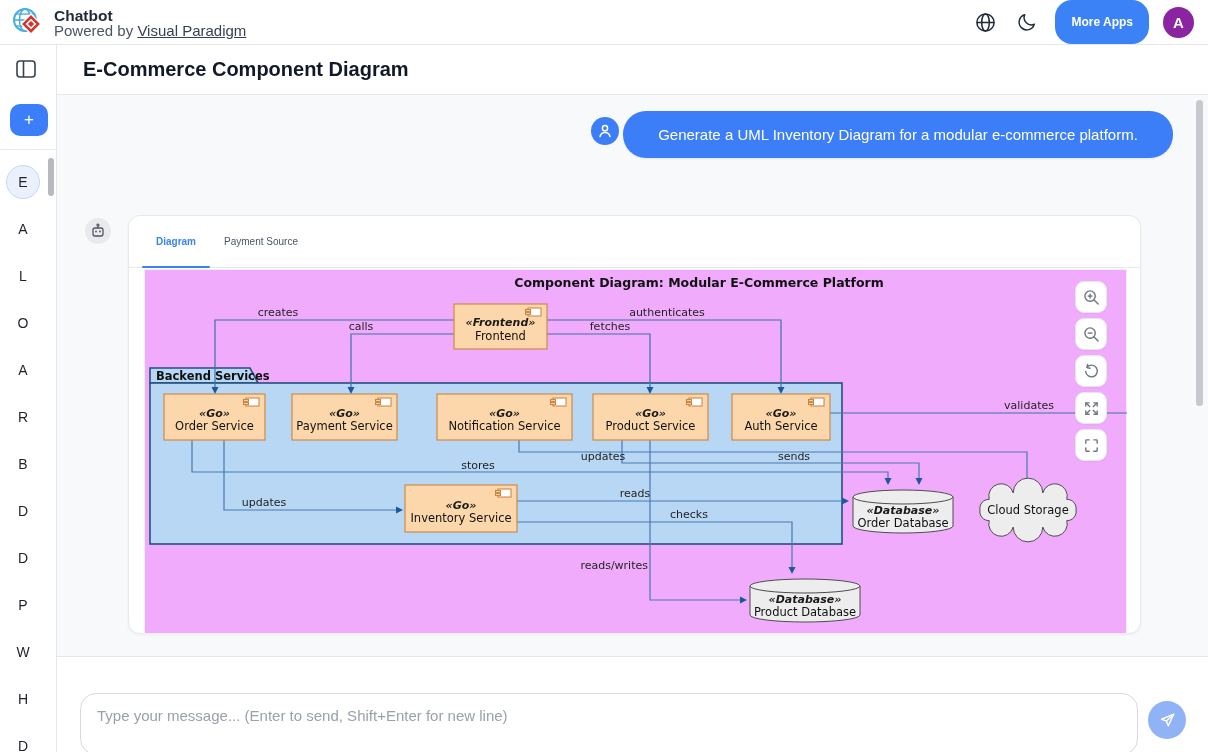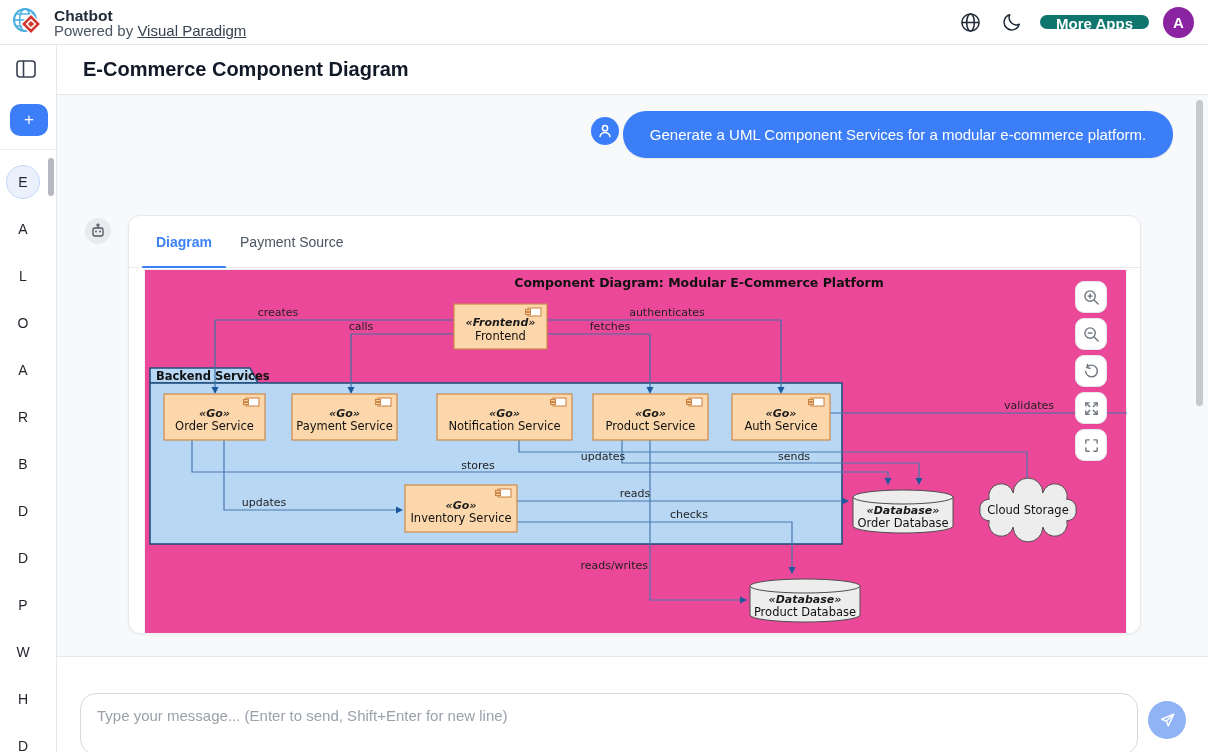--- a/index.html
+++ b/index.html
@@ -11,22 +11,22 @@
   .app-header { position:absolute; left:0; top:0; width:1208px; height:45px;
     background:#fff; border-bottom:1px solid #e5e7eb; display:flex; align-items:center; z-index:30; }
   .logo-wrap { position:relative; width:30px; height:30px; margin-left:12px; flex:0 0 auto; }
   .app-titles { margin-left:12px; display:flex; flex-direction:column; justify-content:center; }
   .app-title { font-size:15.5px; font-weight:700; color:#1f2937; line-height:17px; }
   .powered { font-size:15px; color:#4b5563; line-height:14px; }
   .powered a { color:#374151; text-decoration:underline; cursor:pointer; }
   .header-right { margin-left:auto; display:flex; align-items:center; gap:14px; margin-right:14px; }
   .icon-btn { width:28px; height:28px; display:flex; align-items:center; justify-content:center;
     background:none; border:none; cursor:pointer; }
-  .more-apps { background:#0f766e; color:#fff; font-size:15px; font-weight:600;
-    border:none; border-radius:17px; height:14px; padding:0 16px; cursor:pointer; }
+  .more-apps { background:#3b82f6; color:#fff; font-size:12px; font-weight:600;
+    border:none; border-radius:17px; height:44px; padding:0 16px; cursor:pointer; }
   .avatar { width:31px; height:31px; border-radius:50%; background:#8b24a1; color:#fff;
     font-size:15px; font-weight:700; display:flex; align-items:center; justify-content:center; cursor:pointer; }
 
   
   .sidebar { position:absolute; left:0; top:45px; width:57px; height:707px; background:#fff;
     border-right:1px solid #e5e7eb; z-index:25; }
   .sb-toggle { position:absolute; left:14px; top:14px; width:24px; height:22px; background:none; border:none; cursor:pointer; }
   .new-chat { position:absolute; left:10px; top:59px; width:38px; height:32px; background:#3c7ef8;
     color:#fff; font-size:17px; border:none; border-radius:10px; cursor:pointer; line-height:30px; }
   .sb-divider { position:absolute; left:0; top:104px; width:57px; height:1px; background:#e8eaed; }
@@ -47,25 +47,25 @@
   .user-avatar { position:absolute; left:534px; top:22px; width:28px; height:28px; border-radius:50%;
     background:#3c7ef8; display:flex; align-items:center; justify-content:center; }
   .user-bubble { position:absolute; left:566px; top:16px; width:550px; height:47px; border-radius:23px;
     background:#3c7ef8; color:#fff; font-size:15px; text-align:center; line-height:47px;
     box-shadow:0 1px 2px rgba(0,0,0,.08); }
   .bot-avatar { position:absolute; left:28px; top:123px; width:26px; height:26px; border-radius:50%;
     background:#e8eaed; display:flex; align-items:center; justify-content:center; }
   .card { position:absolute; left:71px; top:120px; width:1013px; height:419px; background:#fff;
     border:1px solid #e7e9ec; border-radius:12px; box-shadow:0 1px 3px rgba(0,0,0,.05); }
   .tabbar { height:52px; border-bottom:1px solid #e7e9ec; display:flex; align-items:stretch; padding-left:13px; }
-  .tab { background:none; border:none; padding:0 14px; font-size:14px; color:#4b5563; cursor:pointer; position:relative; }
+  .tab { background:none; border:none; padding:0 14px; font-size:10px; color:#4b5563; cursor:pointer; position:relative; }
   .tab.active { color:#3b82f6; font-weight:600; }
   .tab.active::after { content:""; position:absolute; left:0; right:0; bottom:-1px; height:2.5px;
     background:#3b82f6; border-radius:2px; }
-  .canvas { position:absolute; left:15px; top:53px; width:983px; height:365px; background:#ec4899;
+  .canvas { position:absolute; left:15px; top:53px; width:983px; height:365px; background:#f0abfc;
     border:1px solid #eef0f2; cursor:grab; }
   .ctrls { position:absolute; left:1018px; top:186px; display:flex; flex-direction:column; gap:5px; z-index:5; }
   .ctrl { width:32px; height:32px; background:#fff; border:1px solid #e5e7eb; border-radius:9px;
     display:flex; align-items:center; justify-content:center; cursor:pointer; box-shadow:0 1px 2px rgba(0,0,0,.04); }
   .chat-scroll { position:absolute; left:1196px; top:100px; width:7px; height:306px; background:#c6c9ce;
     border-radius:4px; z-index:40; cursor:pointer; }
 
   
   .edge { stroke:#4a7aad; stroke-width:1.2; fill:none; }
   .edge2 { stroke:#3e72a6; stroke-width:1.2; fill:none; }
@@ -187,21 +187,21 @@
 </div>
 
 <main class="chat">
 
   <div class="user-avatar">
     <svg width="16" height="16" viewBox="0 0 16 16">
       <circle cx="8" cy="5.2" r="2.6" fill="none" stroke="#fff" stroke-width="1.5"></circle>
       <path d="M3 13.5c.7-2.8 2.6-4 5-4s4.3 1.2 5 4" fill="none" stroke="#fff" stroke-width="1.5" stroke-linecap="round"></path>
     </svg>
   </div>
-  <div class="user-bubble">Generate a UML Component Services for a modular e-commerce platform.</div>
+  <div class="user-bubble">Generate a UML Inventory Diagram for a modular e-commerce platform.</div>
 
   <div class="bot-avatar">
     <svg width="16" height="16" viewBox="0 0 16 16">
       <circle cx="8" cy="2" r="1" fill="none" stroke="#52575e" stroke-width="1.2"></circle>
       <rect x="3" y="5" width="10" height="8" rx="2" fill="none" stroke="#52575e" stroke-width="1.3"></rect>
       <line x1="8" y1="3" x2="8" y2="5" stroke="#52575e" stroke-width="1.2"></line>
       <circle cx="6" cy="8.5" r="0.9" fill="#52575e"></circle>
       <circle cx="10" cy="8.5" r="0.9" fill="#52575e"></circle>
     </svg>
   </div>

